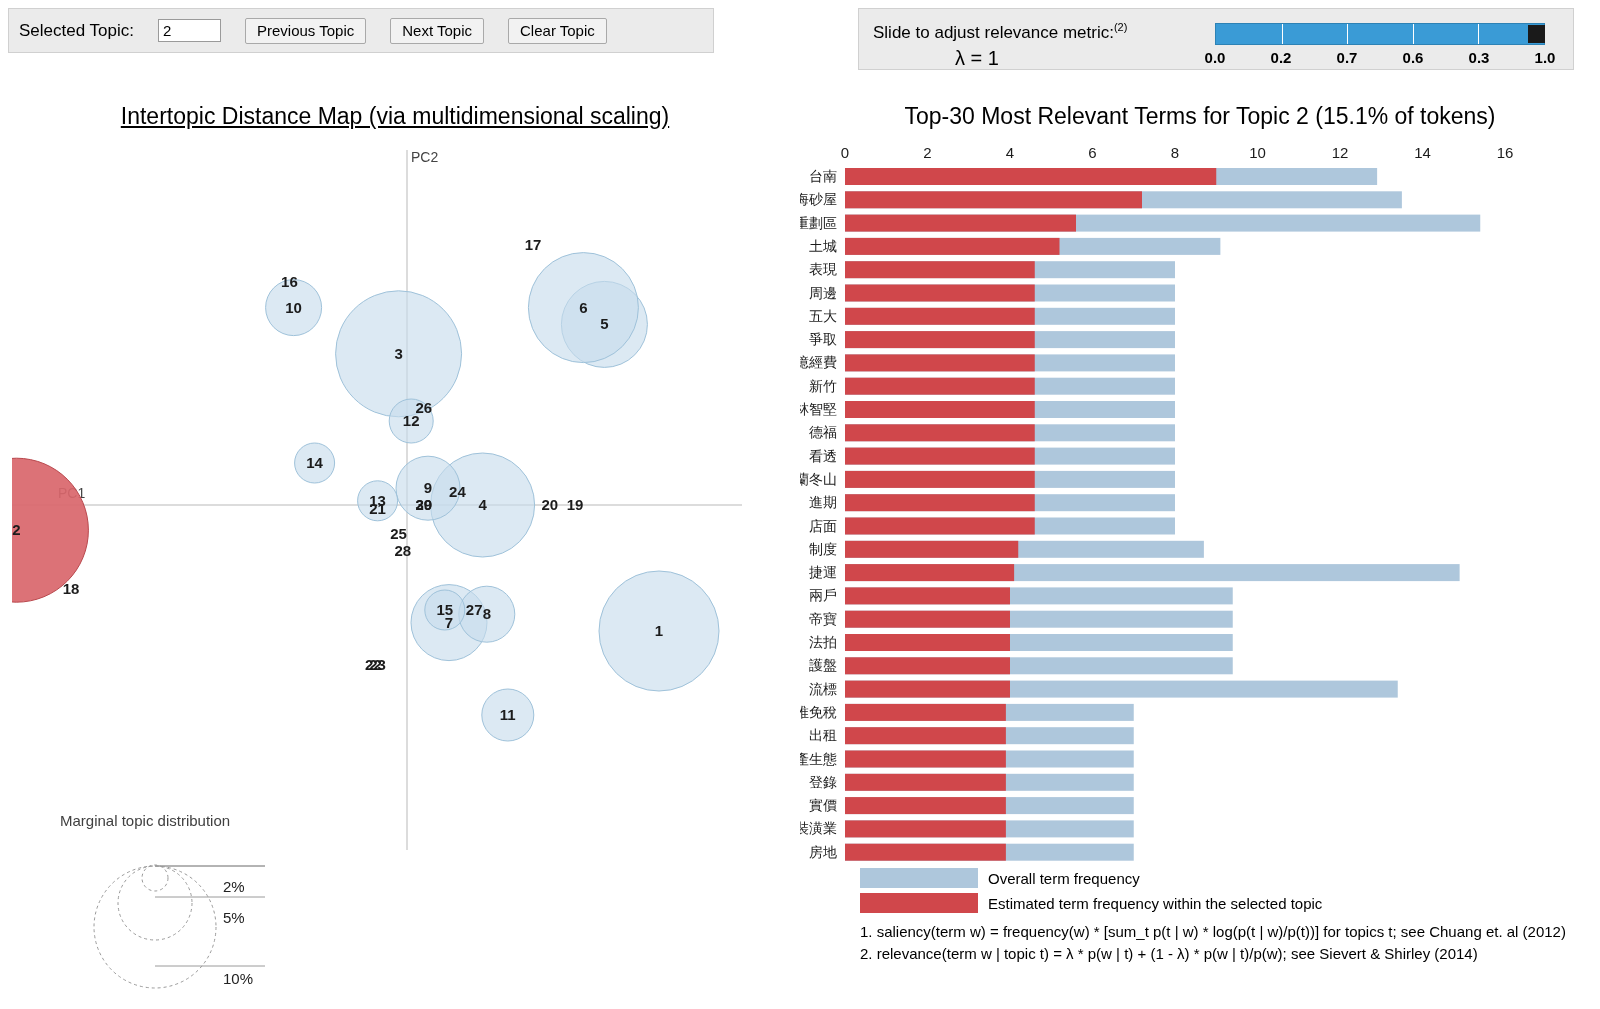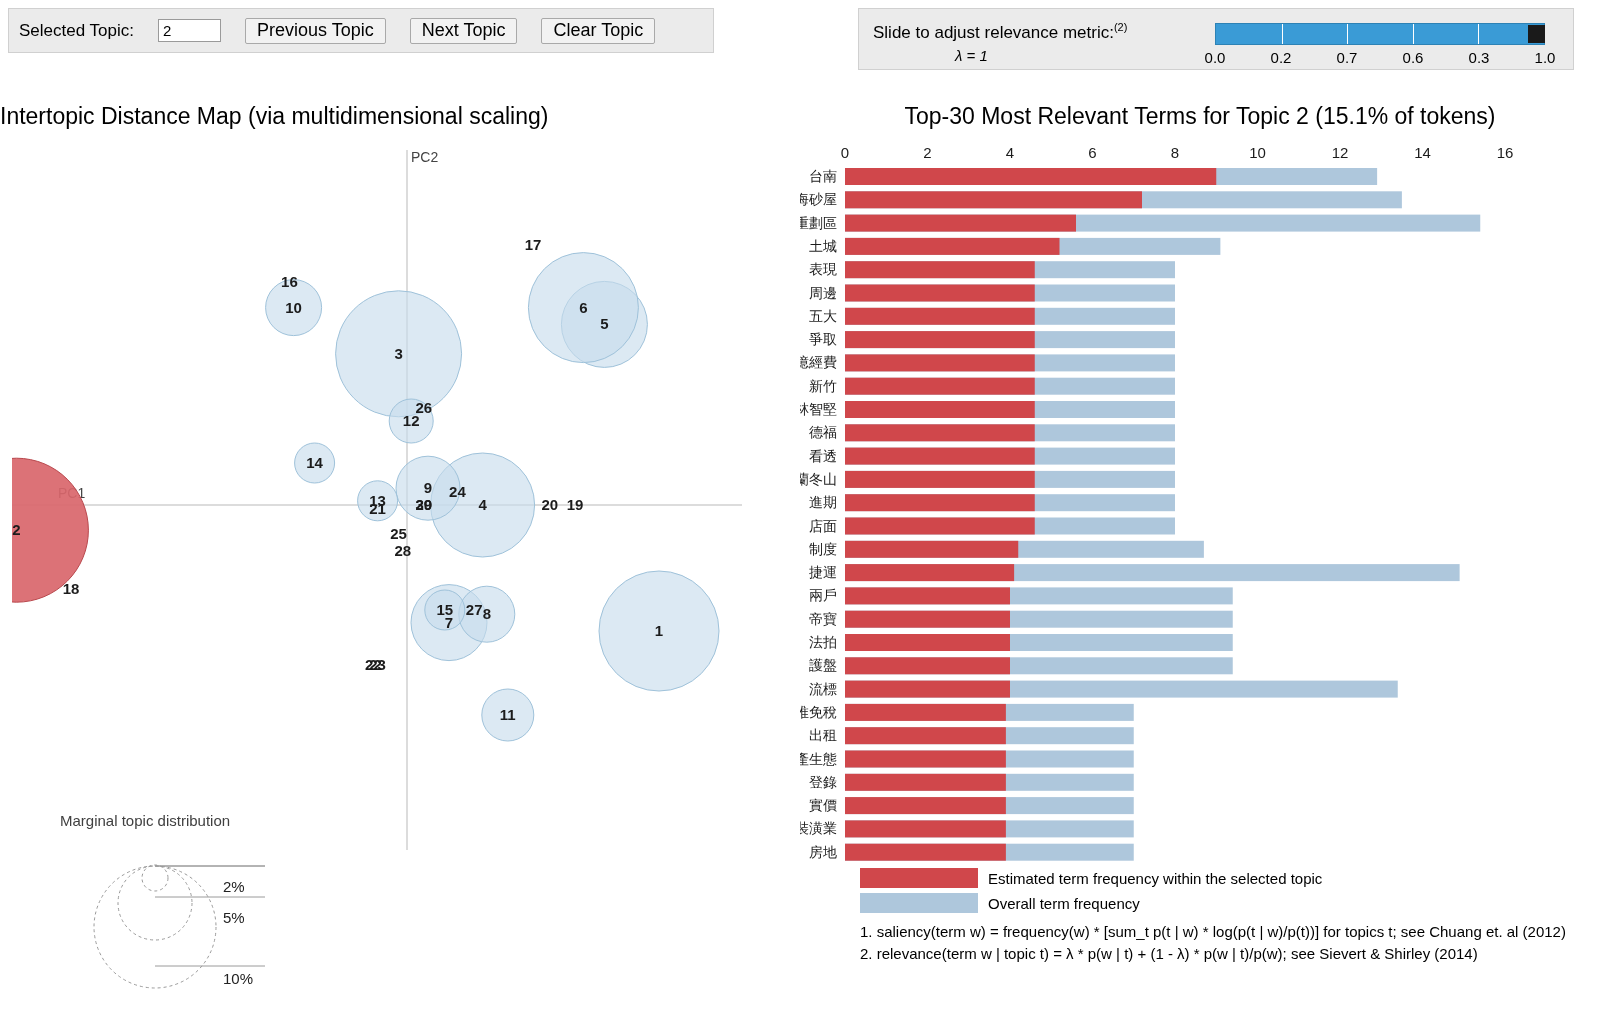--- a/index.html
+++ b/index.html
@@ -16,54 +16,55 @@
     position:absolute;left:8px;top:8px;width:706px;height:45px;
     background:#ebebeb;border:1px solid #d0d0d0;
     display:flex;align-items:center;gap:24px;padding-left:10px;box-sizing:border-box;
   }
   #topbar .lbl{font-size:17px;}
   #topbar input.topic-input{
     width:63px;height:23px;font-size:15px;padding:1px 4px;box-sizing:border-box;
     border:1px solid #9a9a9a;background:#fff;font-family:"Liberation Sans",sans-serif;
   }
   #topbar button{
-    height:26px;font-size:18px;padding:1px 11px;
+    height:26px;font-size:15px;padding:1px 11px;
     background:#f2f2f2;border:1px solid #a9a9a9;border-radius:2px;
     font-family:"Liberation Sans",sans-serif;cursor:pointer;
   }
   
   #sliderbar{
     position:absolute;left:858px;top:8px;width:716px;height:62px;
     background:#ebebeb;border:1px solid #d0d0d0;box-sizing:border-box;
   }
   #sliderbar .sl-label{
     position:absolute;left:14px;top:12px;font-size:17px;
   }
   #sliderbar .sl-label sup{font-size:11px;}
   #sliderbar .sl-lambda{
-    position:absolute;left:96px;top:38px;font-size:15px;font-style:italic;
+    position:absolute;left:96px;top:38px;font-size:20px;
   }
   #slider-track{
     position:absolute;left:356px;top:14px;width:330px;height:22px;
     background:#3a9bd6;border:1px solid #2d82b5;box-sizing:border-box;
   }
   #slider-track .tick{
     position:absolute;top:0;width:1px;height:100%;background:#ffffff;
   }
   #slider-handle{
     position:absolute;left:669px;top:16px;width:17px;height:18px;background:#1a1a1a;
   }
   #slider-ticks{
-    position:absolute;left:340px;top:40px;width:370px;height:20px;font-size:15px;
+    position:absolute;left:340px;top:40px;width:370px;height:20px;font-size:15px;font-weight:bold;
   }
   #slider-ticks span{position:absolute;top:0;transform:translateX(-50%);}
   
   #left-title{
-    position:absolute;left:0;top:103px;width:790px;text-align:left;
+    position:absolute;left:0;top:103px;width:790px;text-align:center;
     font-size:23px;
+    text-decoration:underline;
   }
   #map{
     position:absolute;left:0;top:140px;width:790px;height:730px;padding-left:12px;
   }
   #map svg{display:block;}
   .bubble-label{font-size:15px;font-weight:bold;fill:#1c1c1c;font-family:"Liberation Sans",sans-serif;}
   .axis-label{font-size:14px;fill:#444;font-family:"Liberation Sans",sans-serif;}
   
   #marg{
     position:absolute;left:60px;top:812px;width:300px;height:190px;
@@ -293,22 +294,22 @@
       <rect x="45" y="680.4" width="160.875" height="17" fill="#d0474b"></rect>
       <text class="term-label" x="37" y="693.4" text-anchor="end">裝潢業</text>
       <rect x="45" y="703.7" width="288.75" height="17" fill="#aec7dc"></rect>
       <rect x="45" y="703.7" width="160.875" height="17" fill="#d0474b"></rect>
       <text class="term-label" x="37" y="716.7" text-anchor="end">房地</text>
     </svg>
 </div>
 
 <div id="blegend">
   <div class="row">
+    <div class="sw blue"></div>
+    <span>Overall term frequency</span>
+  </div>
+  <div class="row">
     <div class="sw red"></div>
     <span>Estimated term frequency within the selected topic</span>
   </div>
-  <div class="row">
-    <div class="sw blue"></div>
-    <span>Overall term frequency</span>
-  </div>
   <div class="note">1. saliency(term w) = frequency(w) * [sum_t p(t | w) * log(p(t | w)/p(t))] for topics t; see Chuang et. al (2012)</div>
   <div class="note" style="margin-top:0">2. relevance(term w | topic t) = λ * p(w | t) + (1 - λ) * p(w | t)/p(w); see Sievert &amp; Shirley (2014)</div>
 </div>
 
 </body></html>

